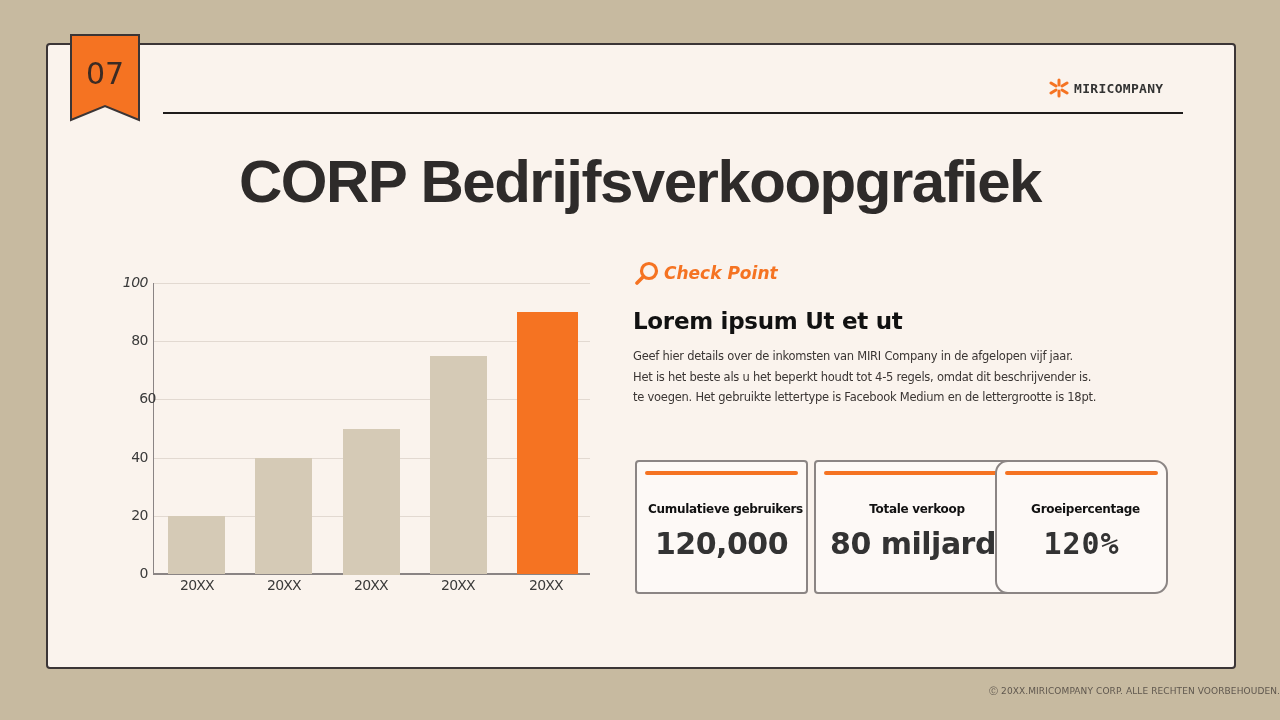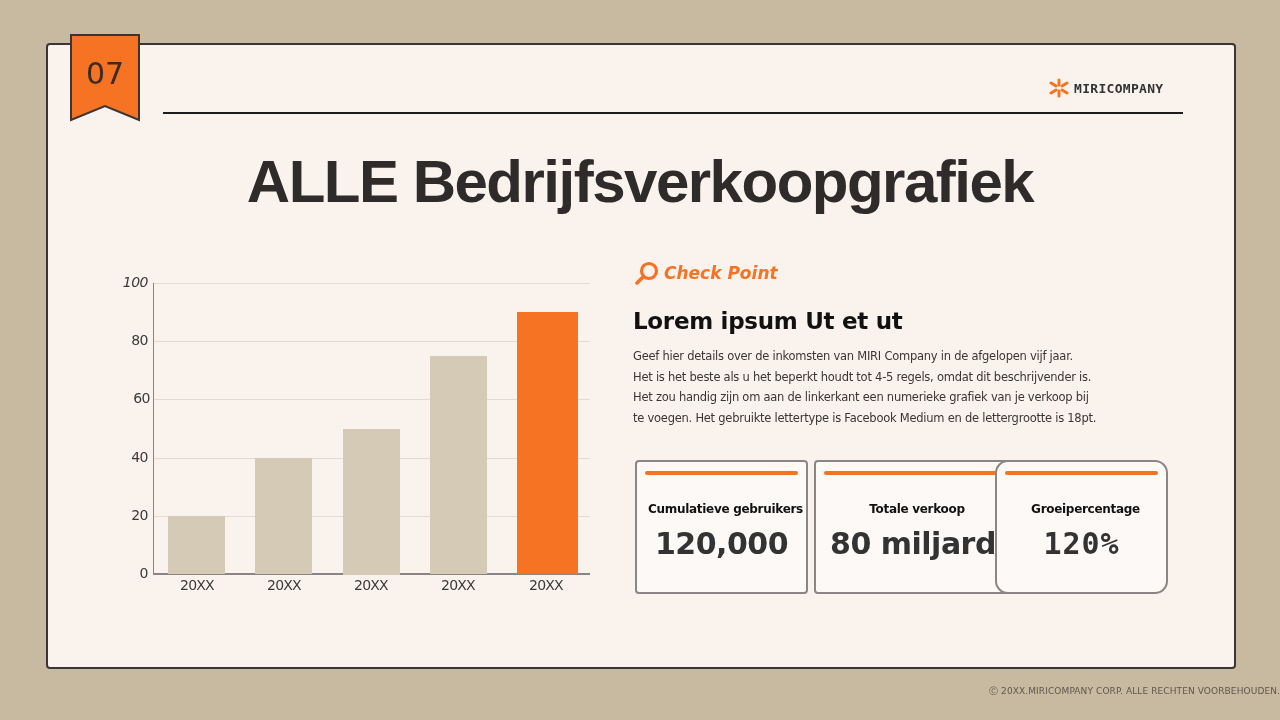--- a/index.html
+++ b/index.html
@@ -218,32 +218,32 @@
       <line x1="10" y1="13" x2="10" y2="18"></line>
       <line x1="2" y1="5" x2="7" y2="8"></line>
       <line x1="13" y1="12" x2="18" y2="15"></line>
       <line x1="2" y1="15" x2="7" y2="12"></line>
       <line x1="13" y1="8" x2="18" y2="5"></line>
     </g>
   </svg>
   <span class="logo-text">MIRICOMPANY</span>
 </div>
 
-<h1 class="page-title">ALLE Bedrijfsverkoopgrafiek</h1>
+<h1 class="page-title">CORP Bedrijfsverkoopgrafiek</h1>
 
 <div class="chart" id="chart">
   <div class="y-axis"></div>
   <div class="x-axis"></div>
 <div class="y-tick" style="left: 0px; top: 295px;">0</div>
     <div class="gridline" style="top: 246px;"></div>
     <div class="y-tick" style="left: 0px; top: 237px;">20</div>
     <div class="gridline" style="top: 188px;"></div>
     <div class="y-tick" style="left: 0px; top: 179px;">40</div>
     <div class="gridline" style="top: 129px;"></div>
-    <div class="y-tick" style="left: 2px; top: 120px;">60</div>
+    <div class="y-tick" style="left: 8px; top: 120px;">60</div>
     <div class="gridline" style="top: 71px;"></div>
     <div class="y-tick" style="left: 0px; top: 62px;">80</div>
     <div class="gridline" style="top: 13px;"></div>
     <div class="y-tick" style="left: 0px; top: 4px; font-style: italic;">100</div>
     <div class="bar" title="20XX: 20" style="left: 68px; top: 246px; height: 58px; width: 57px; background: rgb(213, 202, 182);"></div>
     <div class="x-label" style="left: 62px;">20XX</div>
     <div class="bar" title="20XX: 40" style="left: 155px; top: 188px; height: 116px; width: 57px; background: rgb(213, 202, 182);"></div>
     <div class="x-label" style="left: 149px;">20XX</div>
     <div class="bar" title="20XX: 50" style="left: 243px; top: 159px; height: 146px; width: 57px; background: rgb(213, 202, 182);"></div>
     <div class="x-label" style="left: 236px;">20XX</div>
@@ -259,21 +259,20 @@
     <line x1="9.5" y1="15.5" x2="3" y2="22" stroke="#f57322" stroke-width="3.6" stroke-linecap="round"></line>
   </svg>
   <span class="checkpoint-label">Check Point</span>
 </div>
 
 <h2 class="subheading">Lorem ipsum Ut et ut</h2>
 
 <div class="body-text">
   <div>Geef hier details over de inkomsten van MIRI Company in de afgelopen vijf jaar.</div>
   <div>Het is het beste als u het beperkt houdt tot 4-5 regels, omdat dit beschrijvender is.</div>
-  <div>Het zou handig zijn om aan de linkerkant een numerieke grafiek van je verkoop bij</div>
   <div>te voegen. Het gebruikte lettertype is Facebook Medium en de lettergrootte is 18pt.</div>
 </div>
 
 <div class="stat-card" style="left:635px; width:173px;">
   <div class="stat-bar"></div>
   <div class="stat-label">Cumulatieve gebruikers</div>
   <div class="stat-value">120,000</div>
 </div>
 <div class="stat-card" style="left:814px; width:198px;">
   <div class="stat-bar"></div>

